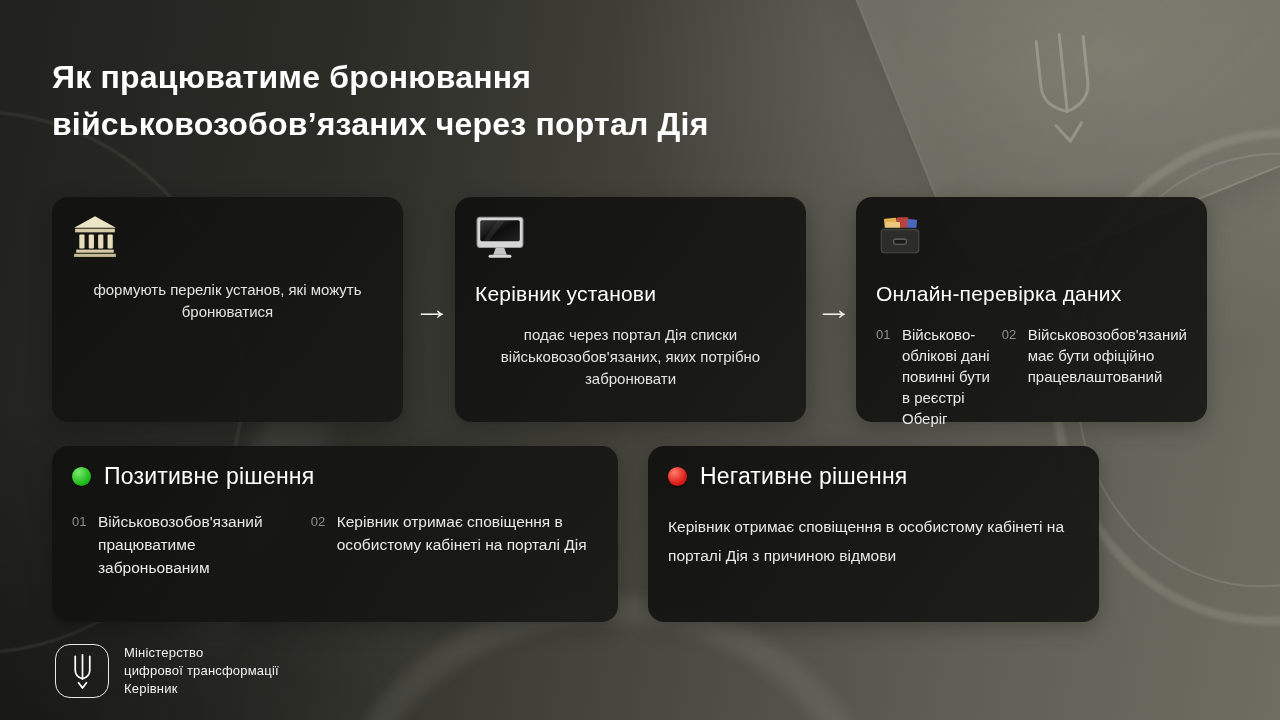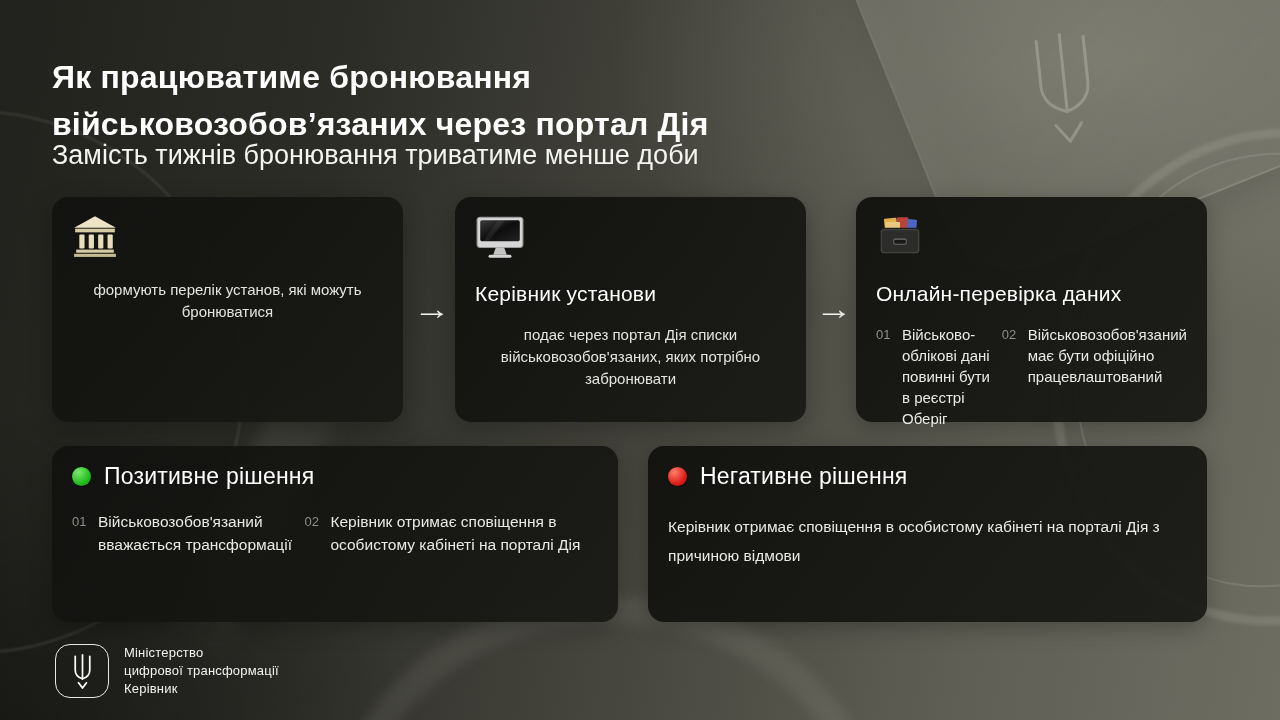--- a/index.html
+++ b/index.html
@@ -103,21 +103,20 @@
       <path d="M31 5 v21 c0 7 -4.5 11 -11 13"></path>
       <path d="M20 3 v36"></path>
       <path d="M14 45 l6 8 6 -8"></path>
     </svg>
   </div>
 
   <h1 class="page-title">
     <span>Як працюватиме бронювання</span>
     <span>військовозобов’язаних через портал Дія</span>
   </h1>
-  <div class="page-subtitle">Замість тижнів бронювання триватиме менше доби</div>
 
   <div class="card flow-card" style="left:52px;">
     <div class="card-icon">
       <svg width="46" height="42" viewBox="0 0 44 40">
         <polygon points="22,1 2,12 42,12" fill="#ede4c6"></polygon>
         <rect x="3" y="13" width="38" height="3.5" fill="#d6cba4"></rect>
         <g fill="#e7ddbb">
           <rect x="7" y="18.5" width="5" height="13.5" rx="1"></rect>
           <rect x="16" y="18.5" width="5" height="13.5" rx="1"></rect>
           <rect x="25" y="18.5" width="5" height="13.5" rx="1"></rect>
@@ -181,30 +180,30 @@
   </div>
 
   <div class="card decision-card" style="left:52px;width:566px;">
     <div class="decision-header">
       <span class="dot dot-green"></span>
       <span class="decision-title">Позитивне рішення</span>
     </div>
     <div class="num-list">
       <div class="num-item">
         <span class="num">01</span>
-        <span class="num-text">Військовозобов'язаний вважається трансформації</span>
+        <span class="num-text">Військовозобов'язаний працюватиме заброньованим</span>
       </div>
       <div class="num-item">
         <span class="num">02</span>
         <span class="num-text" style="max-width:484px;">Керівник отримає сповіщення в особистому кабінеті на порталі Дія</span>
       </div>
     </div>
   </div>
 
-  <div class="card decision-card" style="left:648px;width:559px;">
+  <div class="card decision-card" style="left:648px;width:451px;">
     <div class="decision-header">
       <span class="dot dot-red"></span>
       <span class="decision-title">Негативне рішення</span>
     </div>
     <div class="decision-body">Керівник отримає сповіщення в особистому кабінеті на порталі Дія з причиною відмови</div>
   </div>
 
   <div class="footer">
     <div class="footer-logo">
       <svg width="27" height="37" viewBox="0 0 40 56" fill="none" stroke="currentColor" stroke-width="2.6" stroke-linecap="round" stroke-linejoin="round">

